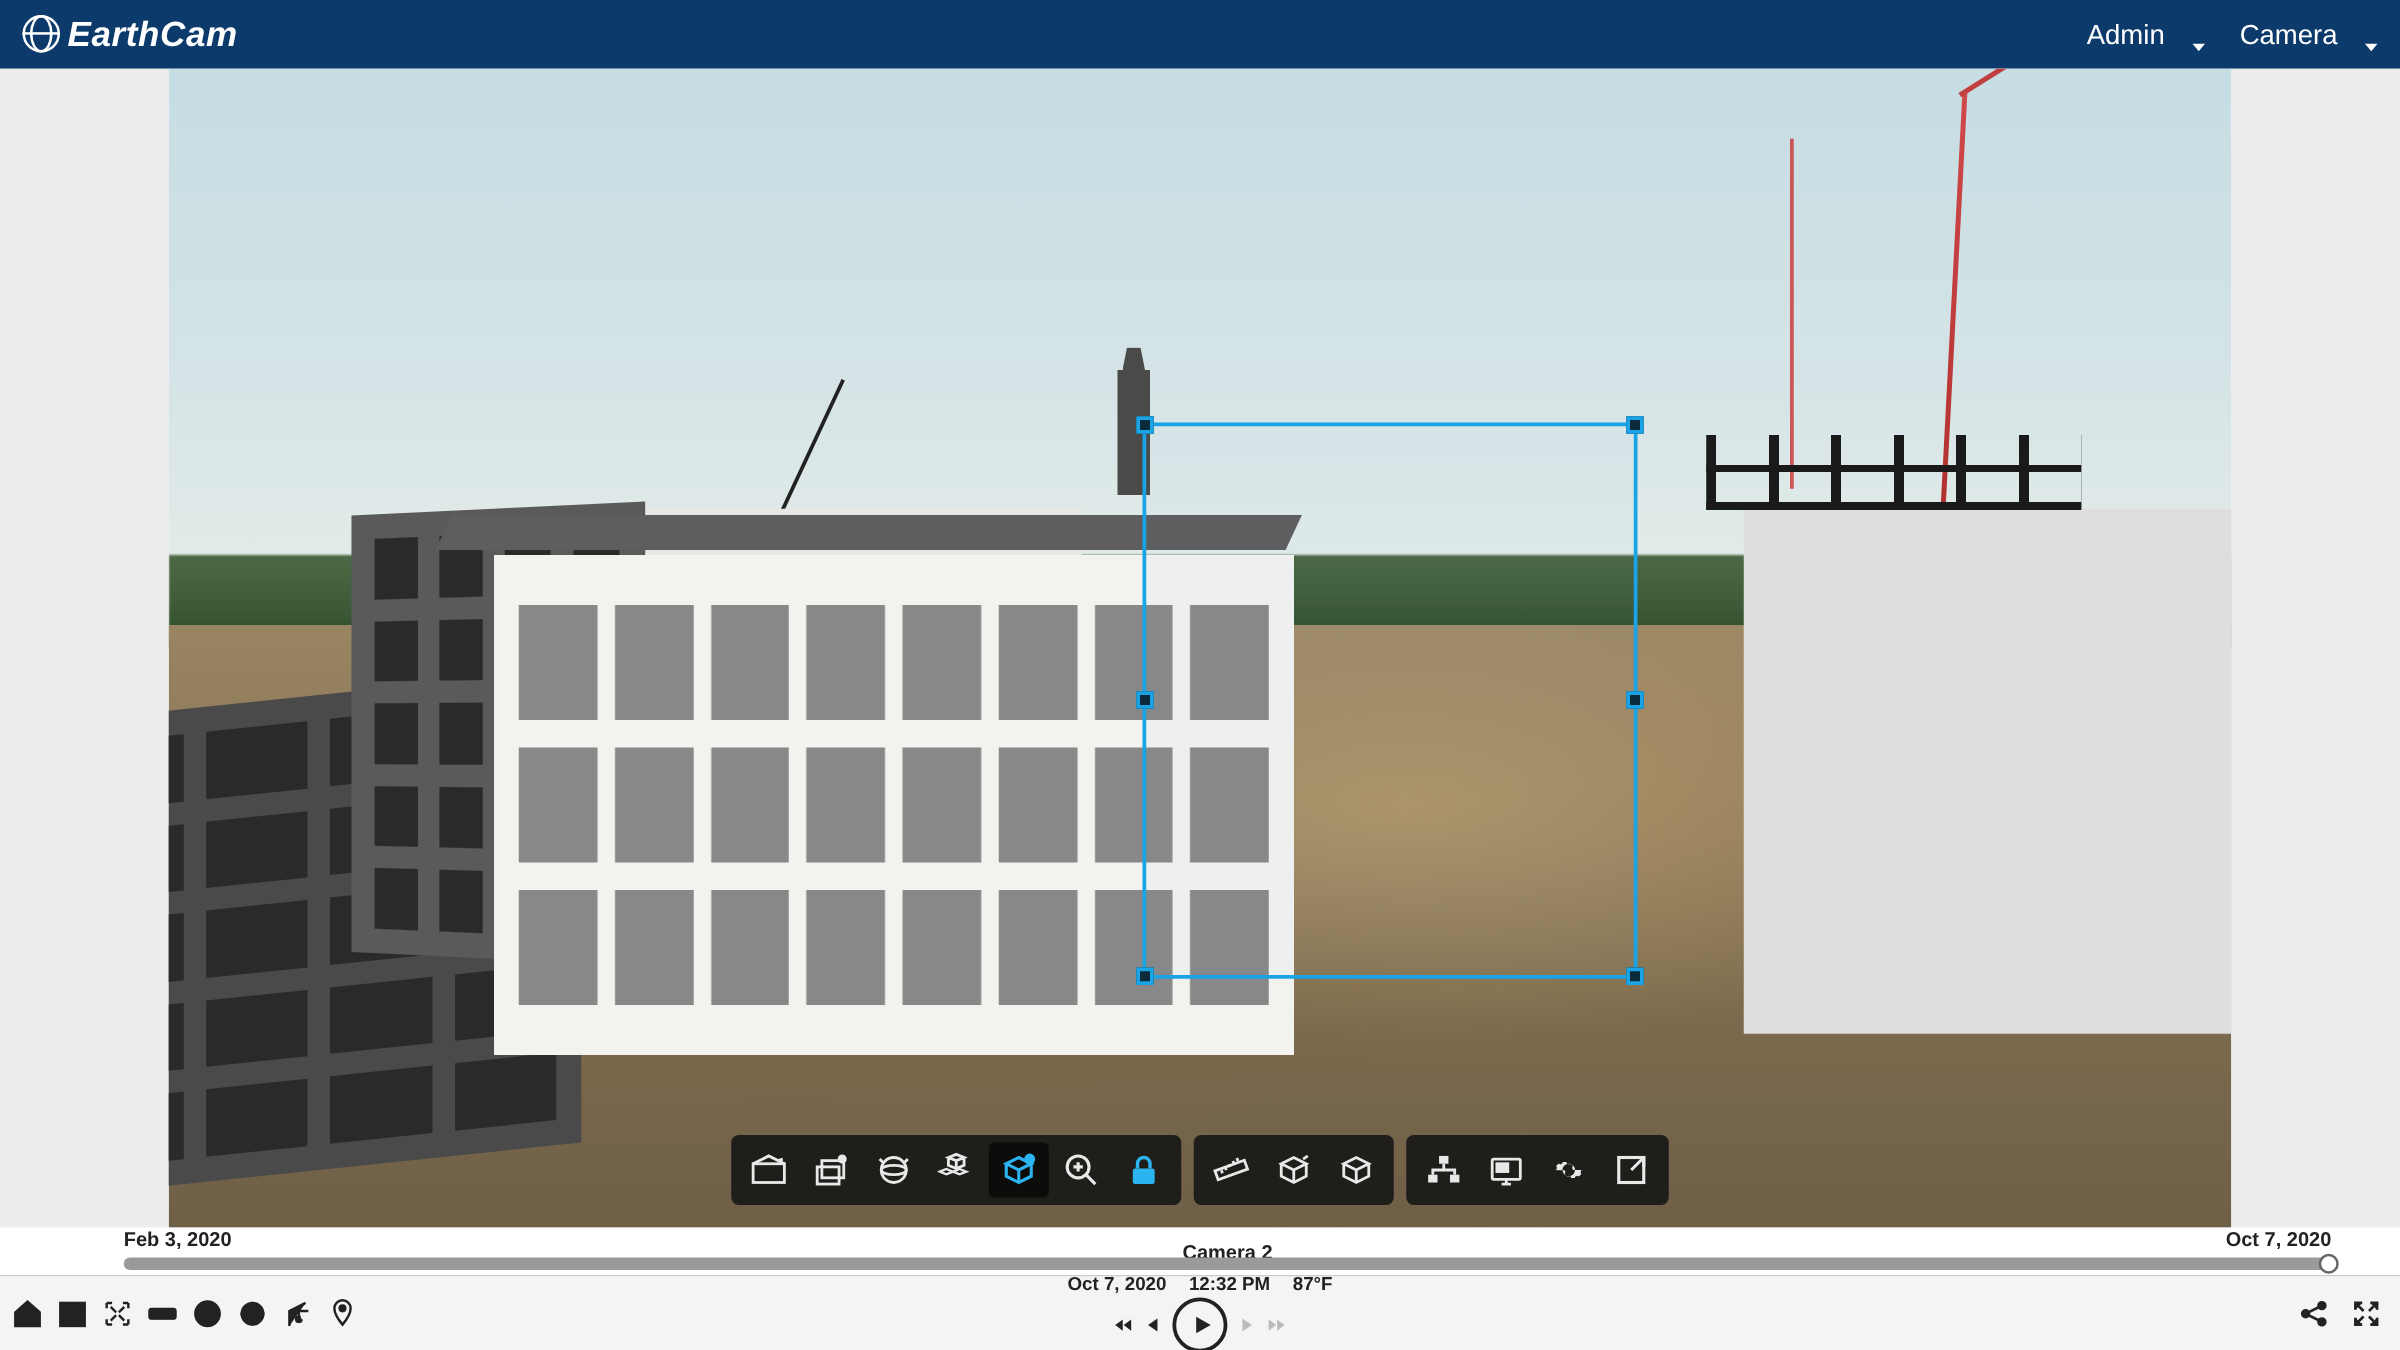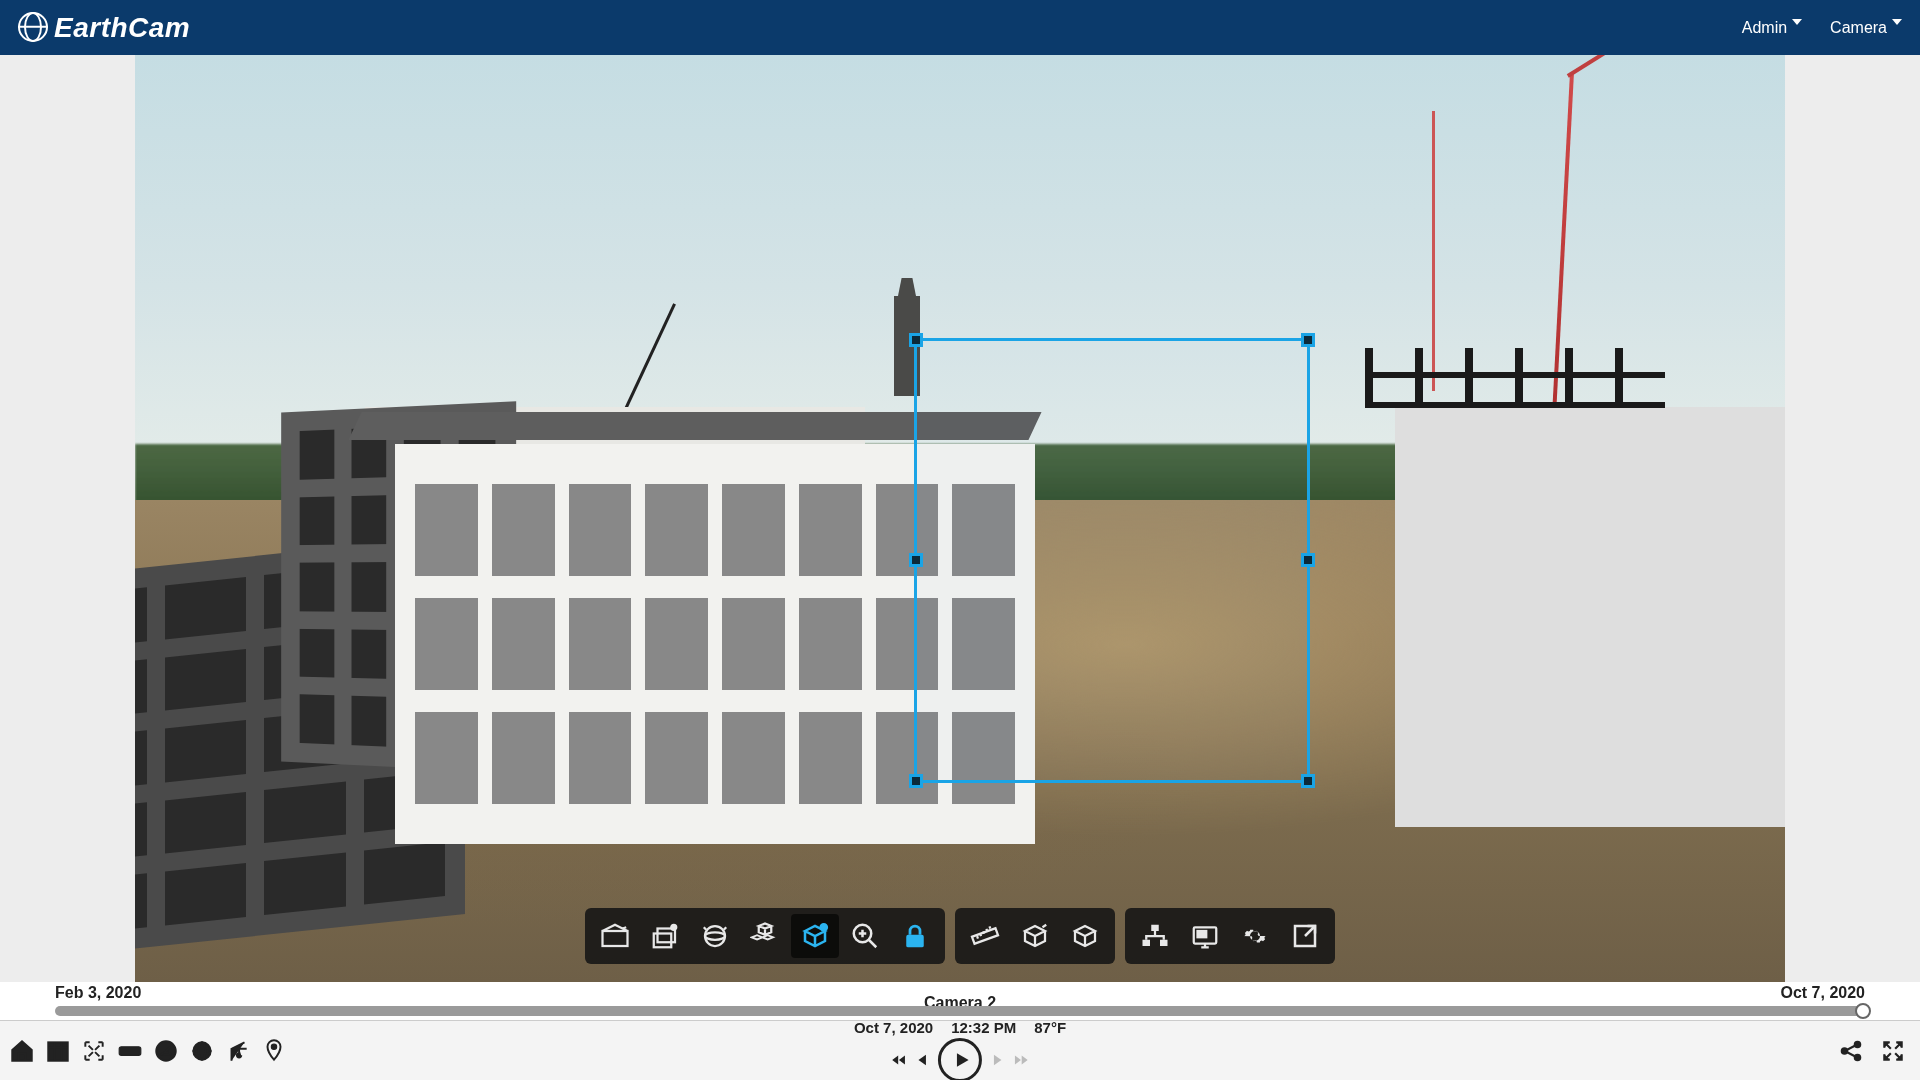--- a/index.html
+++ b/index.html
@@ -5,21 +5,21 @@
 * { margin: 0; padding: 0; box-sizing: border-box; }
 body { font-family: Arial, Helvetica, sans-serif; width: 1920px; height: 1080px; overflow: hidden; background: #fff; position: relative; }
 
 
 .header { height: 55px; background: #0b3a6b; display: flex; align-items: center; justify-content: space-between; padding: 0 18px; }
 .logo { display: flex; color: #fff; font-size: 28px; font-weight: bold; font-style: italic; letter-spacing: 0.5px; }
 .logo-globe { width: 30px; height: 30px; border: 2.5px solid #fff; border-radius: 50%; margin-right: 6px; position: relative; }
 .logo-globe::before { content: ""; position: absolute; left: 50%; top: -2px; bottom: -2px; width: 14px; border: 2.5px solid #fff; border-radius: 50%; transform: translateX(-50%); }
 .logo-globe::after { content: ""; position: absolute; left: -2px; right: -2px; top: 50%; height: 2.5px; background: #fff; transform: translateY(-50%); }
 .header-right { display: flex; gap: 28px; }
-.header-link { color: #fff; font-size: 16px; cursor: pointer; display: flex; align-items: flex-start; gap: 5px; }
+.header-link { color: #fff; font-size: 22px; cursor: pointer; display: flex; align-items: flex-end; gap: 22px; }
 .caret-down { width: 0; height: 0; border-left: 5px solid transparent; border-right: 5px solid transparent; border-top: 6px solid #fff; }
 
 
 .viewport { position: relative; height: 927px; background: #ededed; display: flex; justify-content: center; }
 .cam-frame { width: 1650px; height: 100%; position: relative; overflow: hidden; }
 
 
 .sky { position: absolute; inset: 0; background: linear-gradient(to bottom, #c5dde3 0%, #d4e3e6 25%, #e4ece9 45%, #cfd7cc 48%); }
 
 
@@ -68,21 +68,21 @@
 
 
 .toolbar { position: absolute; bottom: 18px; left: 50%; transform: translateX(-50%); display: flex; gap: 10px; }
 .tool-group { background: rgba(20,20,20,0.88); border-radius: 6px; display: flex; padding: 6px; gap: 2px; }
 .tool-btn { width: 48px; height: 44px; display: flex; align-items: center; justify-content: center; color: #e8e8e8; cursor: pointer; border-radius: 4px; }
 .tool-btn.active { background: rgba(0,0,0,0.6); color: #2bb4f0; }
 .tool-btn.blue { color: #2bb4f0; }
 .tool-btn svg { width: 30px; height: 30px; }
 
 
-.timeline-bar { height: 38px; padding: 4px 33px 0; position: relative; }
+.timeline-bar { height: 38px; padding: 4px 33px 0; position: relative; margin-left: 44px; }
 .tl-label-left { position: absolute; left: 55px; top: 2px; font-size: 16px; color: #222; font-weight: 600; }
 .tl-label-center { position: absolute; left: 50%; transform: translateX(-50%); top: 12px; font-size: 16px; color: #222; font-weight: 600; }
 .tl-label-right { position: absolute; right: 55px; top: 2px; font-size: 16px; color: #222; font-weight: 600; }
 .tl-track { position: absolute; left: 55px; right: 55px; bottom: 4px; height: 10px; background: #9a9a9a; border-radius: 5px; }
 .tl-thumb { position: absolute; right: -6px; top: -3px; width: 16px; height: 16px; background: #fff; border: 2px solid #666; border-radius: 50%; cursor: pointer; }
 
 
 .bottom { height: 60px; background: #f4f4f4; border-top: 1px solid #ccc; display: flex; align-items: center; position: relative; }
 .bottom-left { display: flex; gap: 0; margin-left: 4px; }
 .bb { width: 36px; height: 36px; display: flex; align-items: center; justify-content: center; cursor: pointer; border: 1px solid transparent; }

